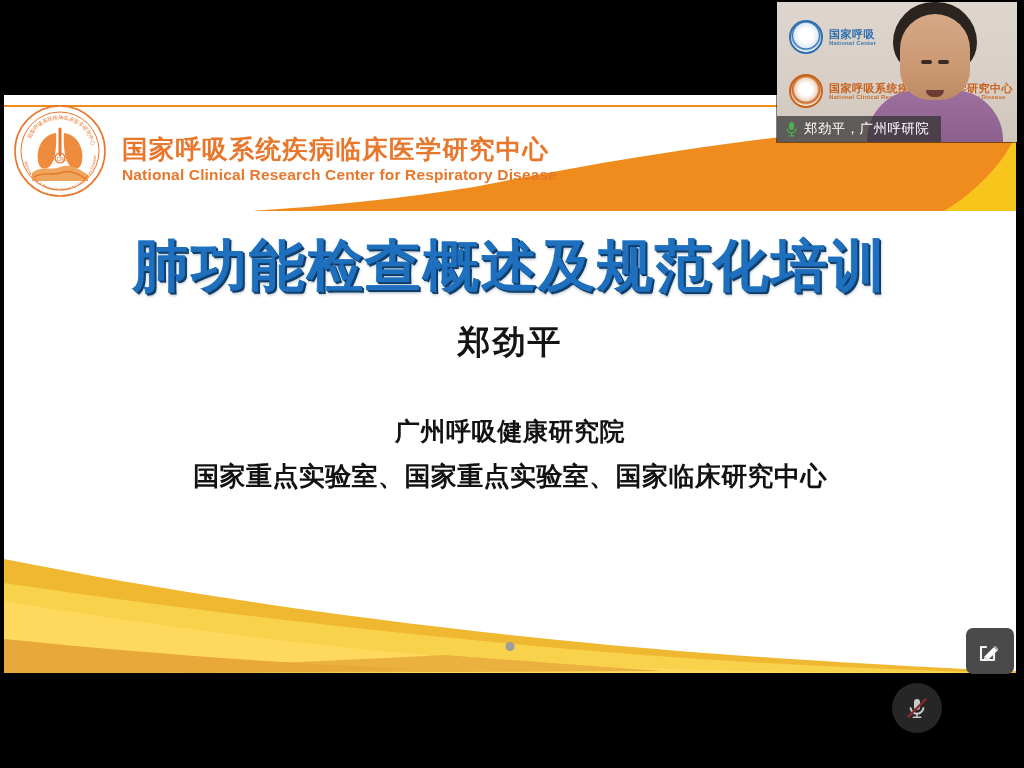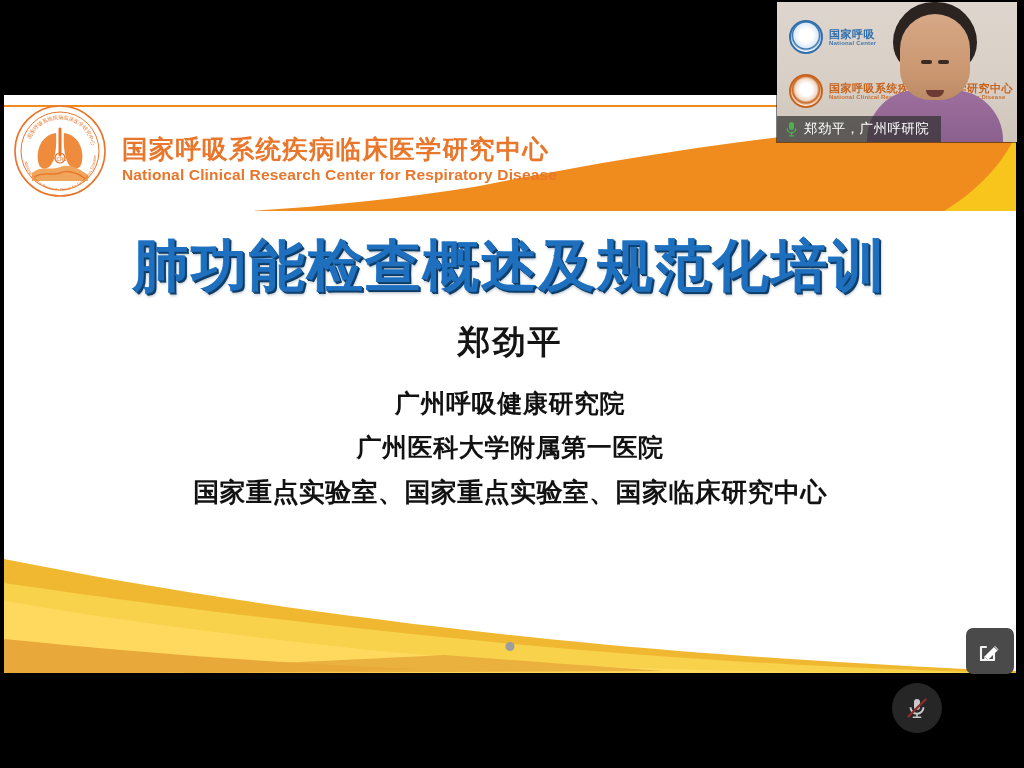--- a/index.html
+++ b/index.html
@@ -115,21 +115,21 @@
 
   .speaker-name {
     margin-top: 24px;
     font-size: 33px;
     font-weight: bold;
     color: #141414;
     letter-spacing: 2px;
     line-height: 1.2;
   }
 
-  .affiliations { margin-top: 21px; }
+  .affiliations { margin-top: 49px; }
   .affil-line {
     font-size: 25px;
     font-weight: bold;
     color: #121212;
     letter-spacing: 0.6px;
     line-height: 1.75;
   }
   .affil-line.wide { font-size: 26px; letter-spacing: 0.4px; }
 
   
@@ -337,21 +337,20 @@
         <div class="org-name-cn">国家呼吸系统疾病临床医学研究中心</div>
         <div class="org-name-en">National Clinical Research Center for Respiratory Disease</div>
       </div>
     </div>
 
     <div class="title-block">
       <div class="slide-title">肺功能检查概述及规范化培训</div>
       <div class="speaker-name">郑劲平</div>
       <div class="affiliations">
         <div class="affil-line">广州呼吸健康研究院</div>
-        <div class="affil-line">广州医科大学附属第一医院</div>
         <div class="affil-line wide">国家重点实验室、国家重点实验室、国家临床研究中心</div>
       </div>
     </div>
 
     <div class="bottom-waves">
       <svg viewBox="0 0 1012 130" preserveAspectRatio="none" aria-hidden="true">
         <path d="M0,16 C180,52 420,88 700,110 C840,120 950,126 1012,128 L1012,130 L0,130 Z" fill="#f0b731"></path>
         <path d="M0,40 C150,62 380,92 640,112 C800,124 930,128 1012,130 L0,130 Z" fill="#f7d24a"></path>
         <path d="M0,58 C120,78 300,104 520,120 C700,130 880,130 1012,130 L0,130 Z" fill="#ffd95e"></path>
         <path d="M0,96 C120,108 260,120 420,126 C300,130 120,130 0,130 Z" fill="#e8a93a"></path>

